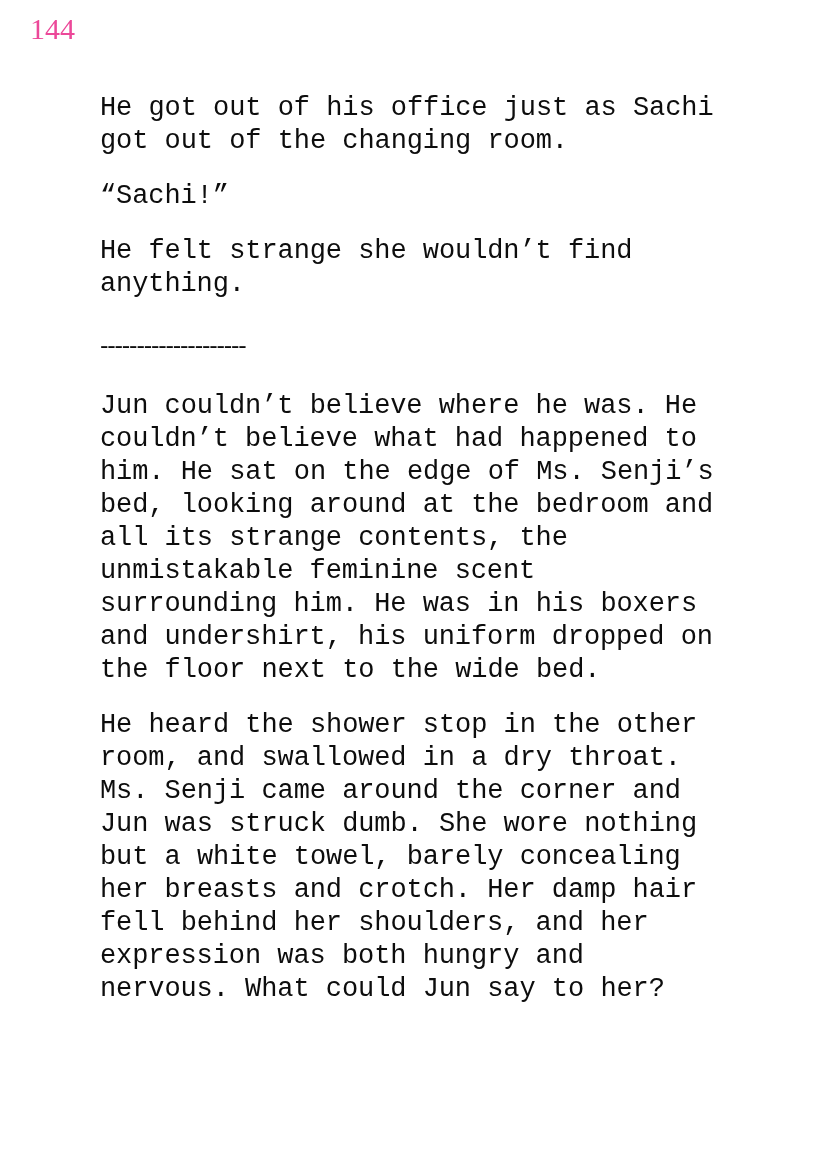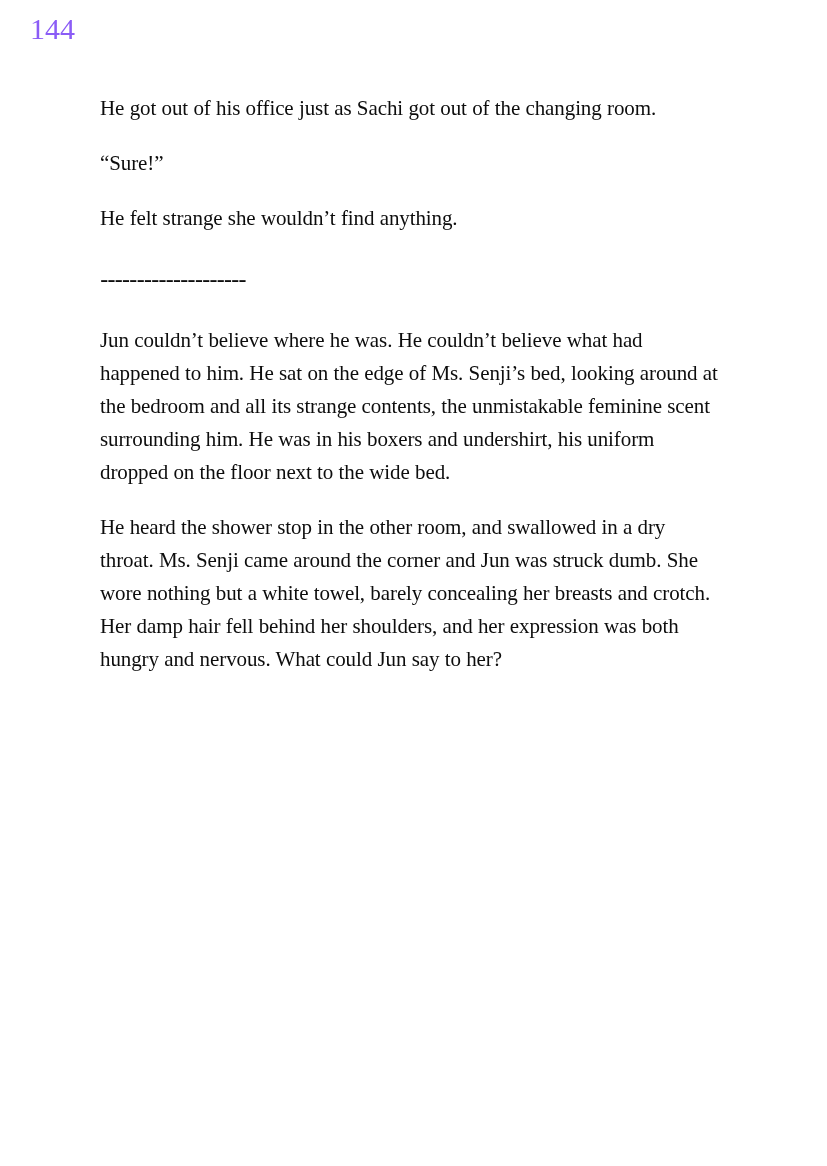--- a/index.html
+++ b/index.html
@@ -22,33 +22,33 @@
     position: relative;
     background: #ffffff;
   }
   .page-number {
     position: absolute;
     top: 14px;
     left: 30px;
     font-family: "Liberation Serif", serif;
     font-size: 30px;
     line-height: 1;
-    color: #8b5cf6;
+    color: #ec4899;
     letter-spacing: 0px;
   }
   .body-col {
     position: absolute;
     top: 92px;
     left: 100px;
     width: 620px;
   }
   p.para {
     margin: 0 0 22px 0;
-    font-family: Liberation Serif, serif;
-    font-size: 21px;
+    font-family: Liberation Mono, monospace;
+    font-size: 27px;
     line-height: 33px;
     color: #0d0d0d;
     letter-spacing: -0.1px;
     word-spacing: 0.2px;
   }
   p.para.italic {
     font-style: italic;
   }
   p.divider {
     margin: 0 0 22px 0;
@@ -65,21 +65,21 @@
 
 <div class="page">
 
   <div class="page-number">144</div>
 
   <div class="body-col">
 
     <p class="para">He got out of his office just as Sachi got out of the changing room.</p>
 
 
-    <p class="para">“Sure!”</p>
+    <p class="para">“Sachi!”</p>
 
 
 
     <p class="para">He felt strange she wouldn’t find anything.</p>
 
     <div class="spacer-sm"></div>
 
     <p class="divider">--------------------</p>
 
     <div class="spacer-sm"></div>

